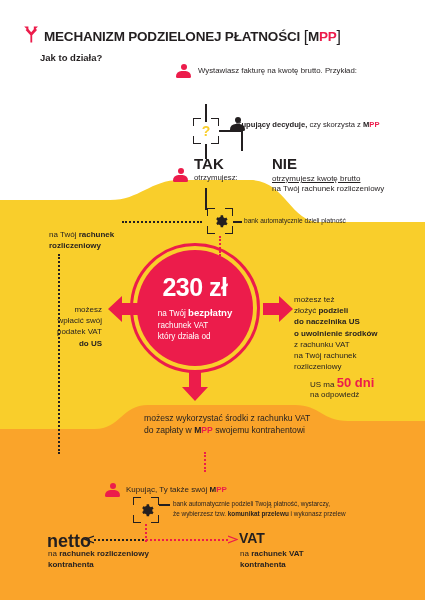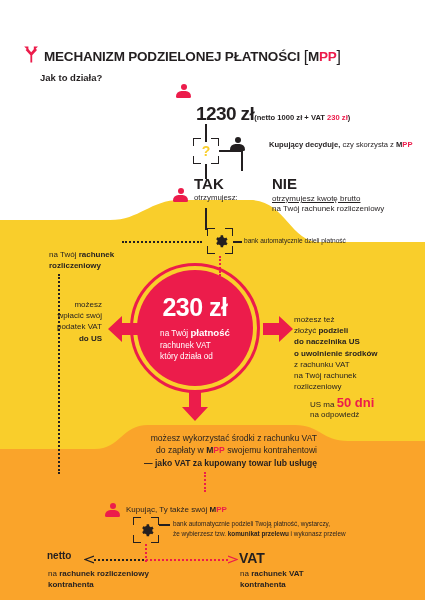--- a/index.html
+++ b/index.html
@@ -3,21 +3,21 @@
 <meta charset="utf-8">
 <style>
   * { box-sizing: border-box; margin: 0; padding: 0; }
   body {
     width: 425px; height: 600px;
     font-family: "Liberation Sans", sans-serif;
     background: #ffffff;
     overflow: hidden;
     position: relative;
   }
-  #stage { position: absolute; inset: 0; margin-top: 20px; }
+  #stage { position: absolute; inset: 0; }
 
   
   .band { position: absolute; left: 0; width: 425px; }
   #yellow-band { top: 180px; height: 250px; }
   #orange-band { top: 395px; height: 205px; }
   .band svg { display: block; width: 425px; }
 
   
   .t { position: absolute; color: #231f20; line-height: 1.25; }
   .b { font-weight: bold; }
@@ -104,38 +104,36 @@
   <div class="t" id="title">
     <span>MECHANIZM PODZIELONEJ PŁATNOŚCI</span>
     <span class="brk">[</span><span class="b">M</span><span class="b red">PP</span><span class="brk">]</span>
   </div>
   <div class="t" id="subtitle">Jak to działa?</div>
 
   <div class="person red-i" style="top:64px; left:176px;">
     <span class="head"></span>
     <span class="body"></span>
   </div>
-  <div class="t" style="top:82px; left:196px;">
-    <span style="font-size:19px; font-weight:bold; letter-spacing:-0.6px;">1230 zł</span><span style="font-size:7.6px; font-weight:bold;">(netto 1000 zł + VAT </span><span class="red" style="font-size:7.6px; font-weight:bold;">230 zł</span><span style="font-size:7.6px; font-weight:bold;">)</span>
-  </div>
+  <div class="t" style="top:66px; left:198px; font-size:7.8px;">Wystawiasz fakturę na kwotę brutto. Przykład:</div>
 
   <div class="vline" style="left:205px; top:104px; height:18px;"></div>
 
   <div class="bracket" style="left:193px; top:118px; color:#231f20;">
     <i class="c1"></i>
       <i class="c2"></i>
       <i class="c3"></i>
       <i class="c4"></i>
     <span class="glyph" style="font-size:14px; font-weight:bold; color:#f9ce2b;">?</span>
   </div>
   <div class="person dark" style="top:117px; left:230px;">
     <span class="head"></span>
     <span class="body"></span>
   </div>
-  <div class="t" style="top:120px; left:269px; font-size:7.6px; white-space:nowrap;">
+  <div class="t" style="top:120px; left:236px; font-size:7.6px; white-space:nowrap;">
     <span class="b">Kupujący decyduje,</span><span> czy skorzysta z </span><span class="b">M</span><span class="b red">PP</span>
   </div>
 
   <div class="hline" style="left:219px; top:130px; width:24px;"></div>
   <div class="vline" style="left:241px; top:130px; height:21px;"></div>
   <div class="vline" style="left:205px; top:144px; height:15px;"></div>
 
   <div class="person red-i" style="top:168px; left:173px;">
     <span class="head"></span>
     <span class="body"></span>
@@ -172,33 +170,33 @@
 
   <div class="dotv" style="left:58px; top:254px; height:200px;"></div>
 
   <div class="dotv r" style="left:219px; top:236px; height:20px;"></div>
 
   <div id="ring">
     <span class="outer"></span>
     <span class="inner">
       <span class="amount">230 zł</span>
       <span class="lines">
-        <span>na Twój </span><span class="b" style="font-size:9.6px;">płatność</span><br>
+        <span>na Twój </span><span class="b" style="font-size:9.6px;">bezpłatny</span><br>
         <span>rachunek VAT</span><br>
         <span>który działa od</span>
       </span>
     </span>
   </div>
 
   <div class="arrow" style="left:108px; top:296px;">
     <svg width="30" height="26" viewBox="0 0 30 26">
       <path d="M30,7 L14,7 L14,0 L0,13 L14,26 L14,19 L30,19 Z" fill="#ec1c4b"></path>
     </svg>
   </div>
-  <div class="t small rgt" style="top:279px; left:10px; width:92px;">
+  <div class="t small rgt" style="top:304px; left:10px; width:92px;">
     <span>możesz</span><br>
     <span>wpłacić swój</span><br>
     <span>podatek VAT</span><br>
     <span class="b">do US</span>
   </div>
 
   <div class="arrow" style="left:263px; top:296px;">
     <svg width="30" height="26" viewBox="0 0 30 26">
       <path d="M0,7 L16,7 L16,0 L30,13 L16,26 L16,19 L0,19 Z" fill="#ec1c4b"></path>
     </svg>
@@ -216,24 +214,23 @@
     <span>US ma </span><span class="b red" style="font-size:13px;">50 dni</span>
   </div>
   <div class="t small" style="top:389px; left:310px;">na odpowiedź</div>
 
   <div class="arrow" style="left:182px; top:371px;">
     <svg width="26" height="30" viewBox="0 0 26 30">
       <path d="M7,0 L7,16 L0,16 L13,30 L26,16 L19,16 L19,0 Z" fill="#ec1c4b"></path>
     </svg>
   </div>
 
-  <div class="t med" style="top:412px; left:144px;text-align:right;">
+  <div class="t med" style="top:412px; left:144px;">
     <span>możesz wykorzystać środki z rachunku VAT</span><br>
     <span>do zapłaty w </span><span class="b">M</span><span class="b red">PP</span><span> swojemu kontrahentowi</span><br>
-    <span class="b">— jako VAT za kupowany towar lub usługę</span>
   </div>
 
   <div class="dotv r" style="left:204px; top:452px; height:20px;"></div>
 
   <div class="person red-i" style="top:483px; left:105px;">
     <span class="head"></span>
     <span class="body"></span>
   </div>
   <div class="t" style="top:485px; left:126px; font-size:8px;">
     <span>Kupując, Ty także swój </span><span class="b">M</span><span class="b red">PP</span>
@@ -264,21 +261,21 @@
     </svg>
   </div>
   <div class="doth" style="left:94px; top:539px; width:50px;"></div>
   <div class="doth r" style="left:146px; top:539px; width:82px;"></div>
   <div class="arrow" style="left:228px; top:535px;">
     <svg width="10" height="9" viewBox="0 0 10 9">
       <path d="M0,1 L9,4.5 L0,8" stroke="#ec1c4b" stroke-width="1.2" fill="none"></path>
     </svg>
   </div>
 
-  <div class="t" style="top:530px; left:47px; font-size:10px; font-weight:bold;">netto</div>
+  <div class="t" style="top:530px; left:47px; font-size:18px; font-weight:bold;">netto</div>
   <div class="t small" style="top:548px; left:48px;">
     <span>na </span><span class="b">rachunek rozliczeniowy</span>
   </div>
   <div class="t small b" style="top:559px; left:48px;">kontrahenta</div>
 
   <div class="t" style="top:530px; left:239px; font-size:14px; font-weight:bold;">VAT</div>
   <div class="t small" style="top:548px; left:240px;">
     <span>na </span><span class="b">rachunek VAT</span>
   </div>
   <div class="t small b" style="top:559px; left:240px;">kontrahenta</div>

